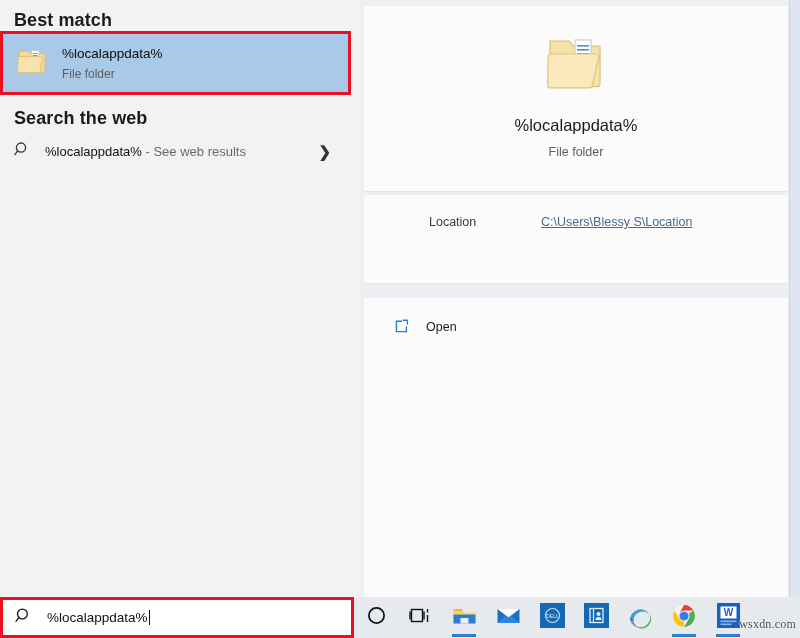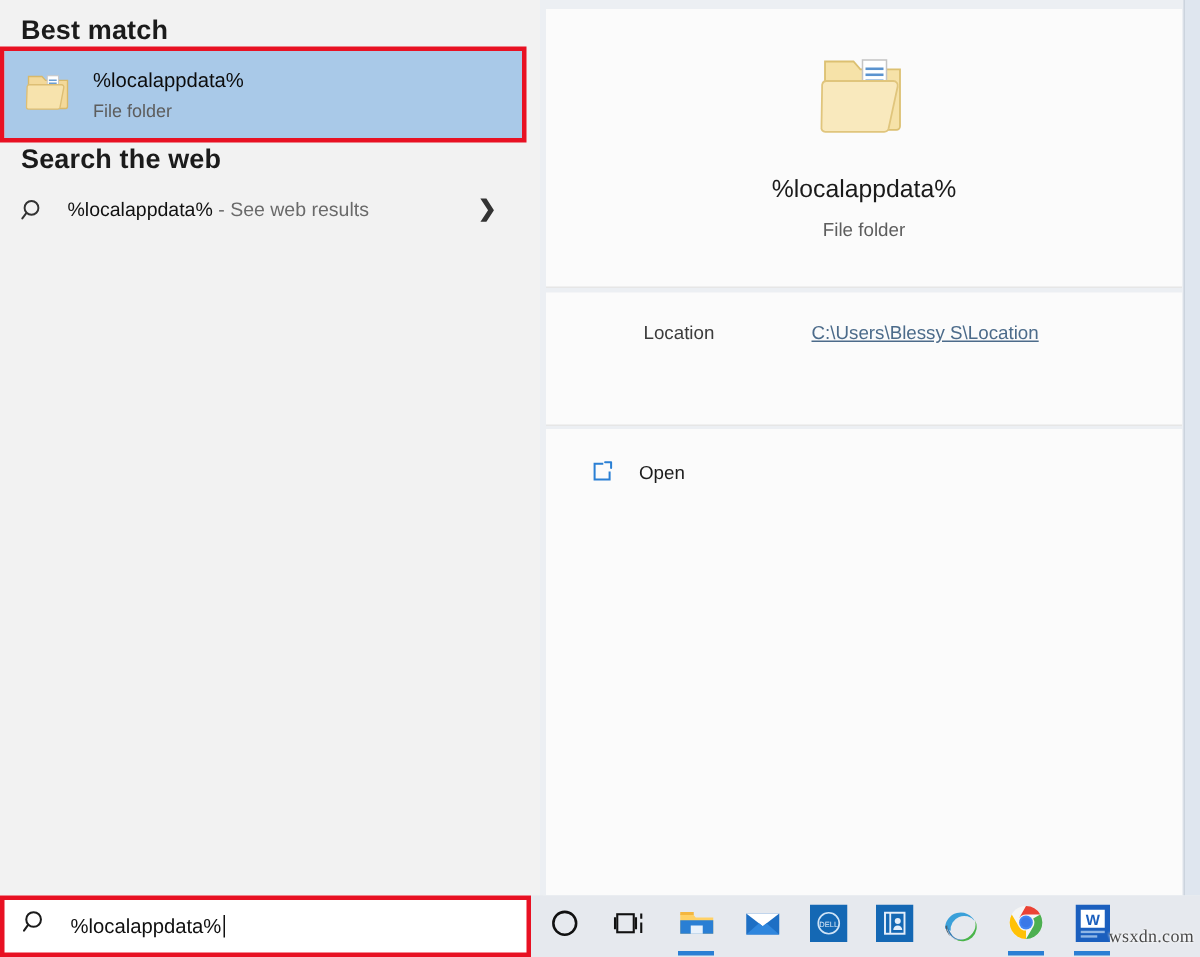--- a/index.html
+++ b/index.html
@@ -89,20 +89,21 @@
   }
 
   
   .web-row {
     position: absolute;
     left: 0;
     top: 132px;
     width: 351px;
     height: 38px;
     display: flex;
+    align-items: center;
     padding: 0 12px 0 14px;
     box-sizing: border-box;
   }
   .web-label {
     flex: 1;
     margin-left: 14px;
     font-size: 13px;
     color: #111;
     white-space: nowrap;
   }
@@ -181,21 +182,21 @@
     color: #4c6b8a;
     text-decoration: underline;
     cursor: pointer;
   }
   .meta-val {
     font-size: 12.5px;
     color: #3c3c3c;
   }
 
   .card.actions {
-    margin-top: 2px;
+    margin-top: 14px;
     flex: 1;
     padding-top: 12px;
   }
   .action-row {
     display: flex;
     align-items: center;
     height: 33px;
     padding-left: 28px;
     cursor: default;
   }
@@ -330,21 +331,21 @@
               <path d="M2.6 9.5 H24 a1.6 1.6 0 0 1 1.5 2 L23 24.6 a1.6 1.6 0 0 1 -1.5 1.1 H1.9 a1.3 1.3 0 0 1 -1.25 -1.7 L1.1 10.7 A1.6 1.6 0 0 1 2.6 9.5 Z" fill="#f7e3ad" stroke="#ddbe74" stroke-width="0.9"></path>
             </svg>
           </span>
           <span class="bm-texts">
             <span class="bm-title">%localappdata%</span>
             <span class="bm-sub">File folder</span>
           </span>
         </div>
       </div>
 
-      <div class="section-header web" style="position:absolute; top:84px; left:0;">Search the web</div>
+      <div class="section-header web" style="position:absolute; top:96px; left:0;">Search the web</div>
 
       <div class="web-row">
         <span>
           <svg width="17" height="17" viewBox="0 0 17 17" aria-hidden="true">
             <circle cx="7" cy="6.6" r="4.6" fill="none" stroke="#333" stroke-width="1.3"></circle>
             <line x1="3.4" y1="10.2" x2="0.9" y2="13.6" stroke="#333" stroke-width="1.3" stroke-linecap="round"></line>
           </svg>
         </span>
         <span class="web-label">
           <span>%localappdata%</span><span class="dim">&nbsp;</span><span class="dim">- See web results</span>

